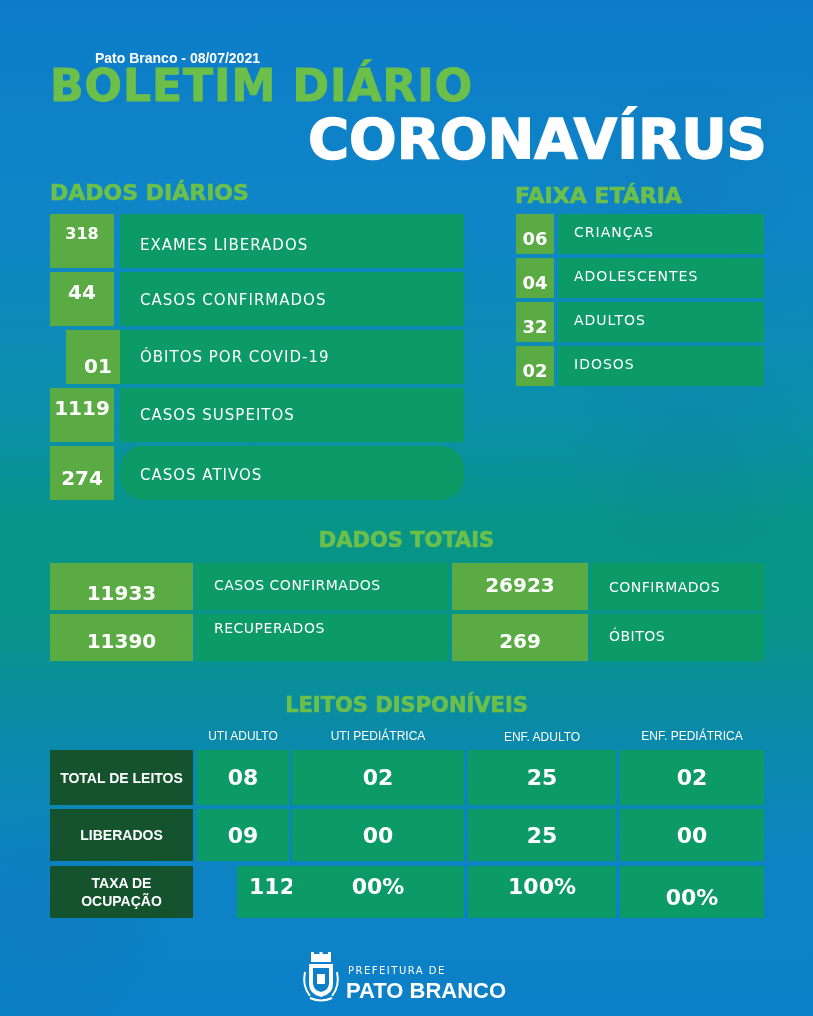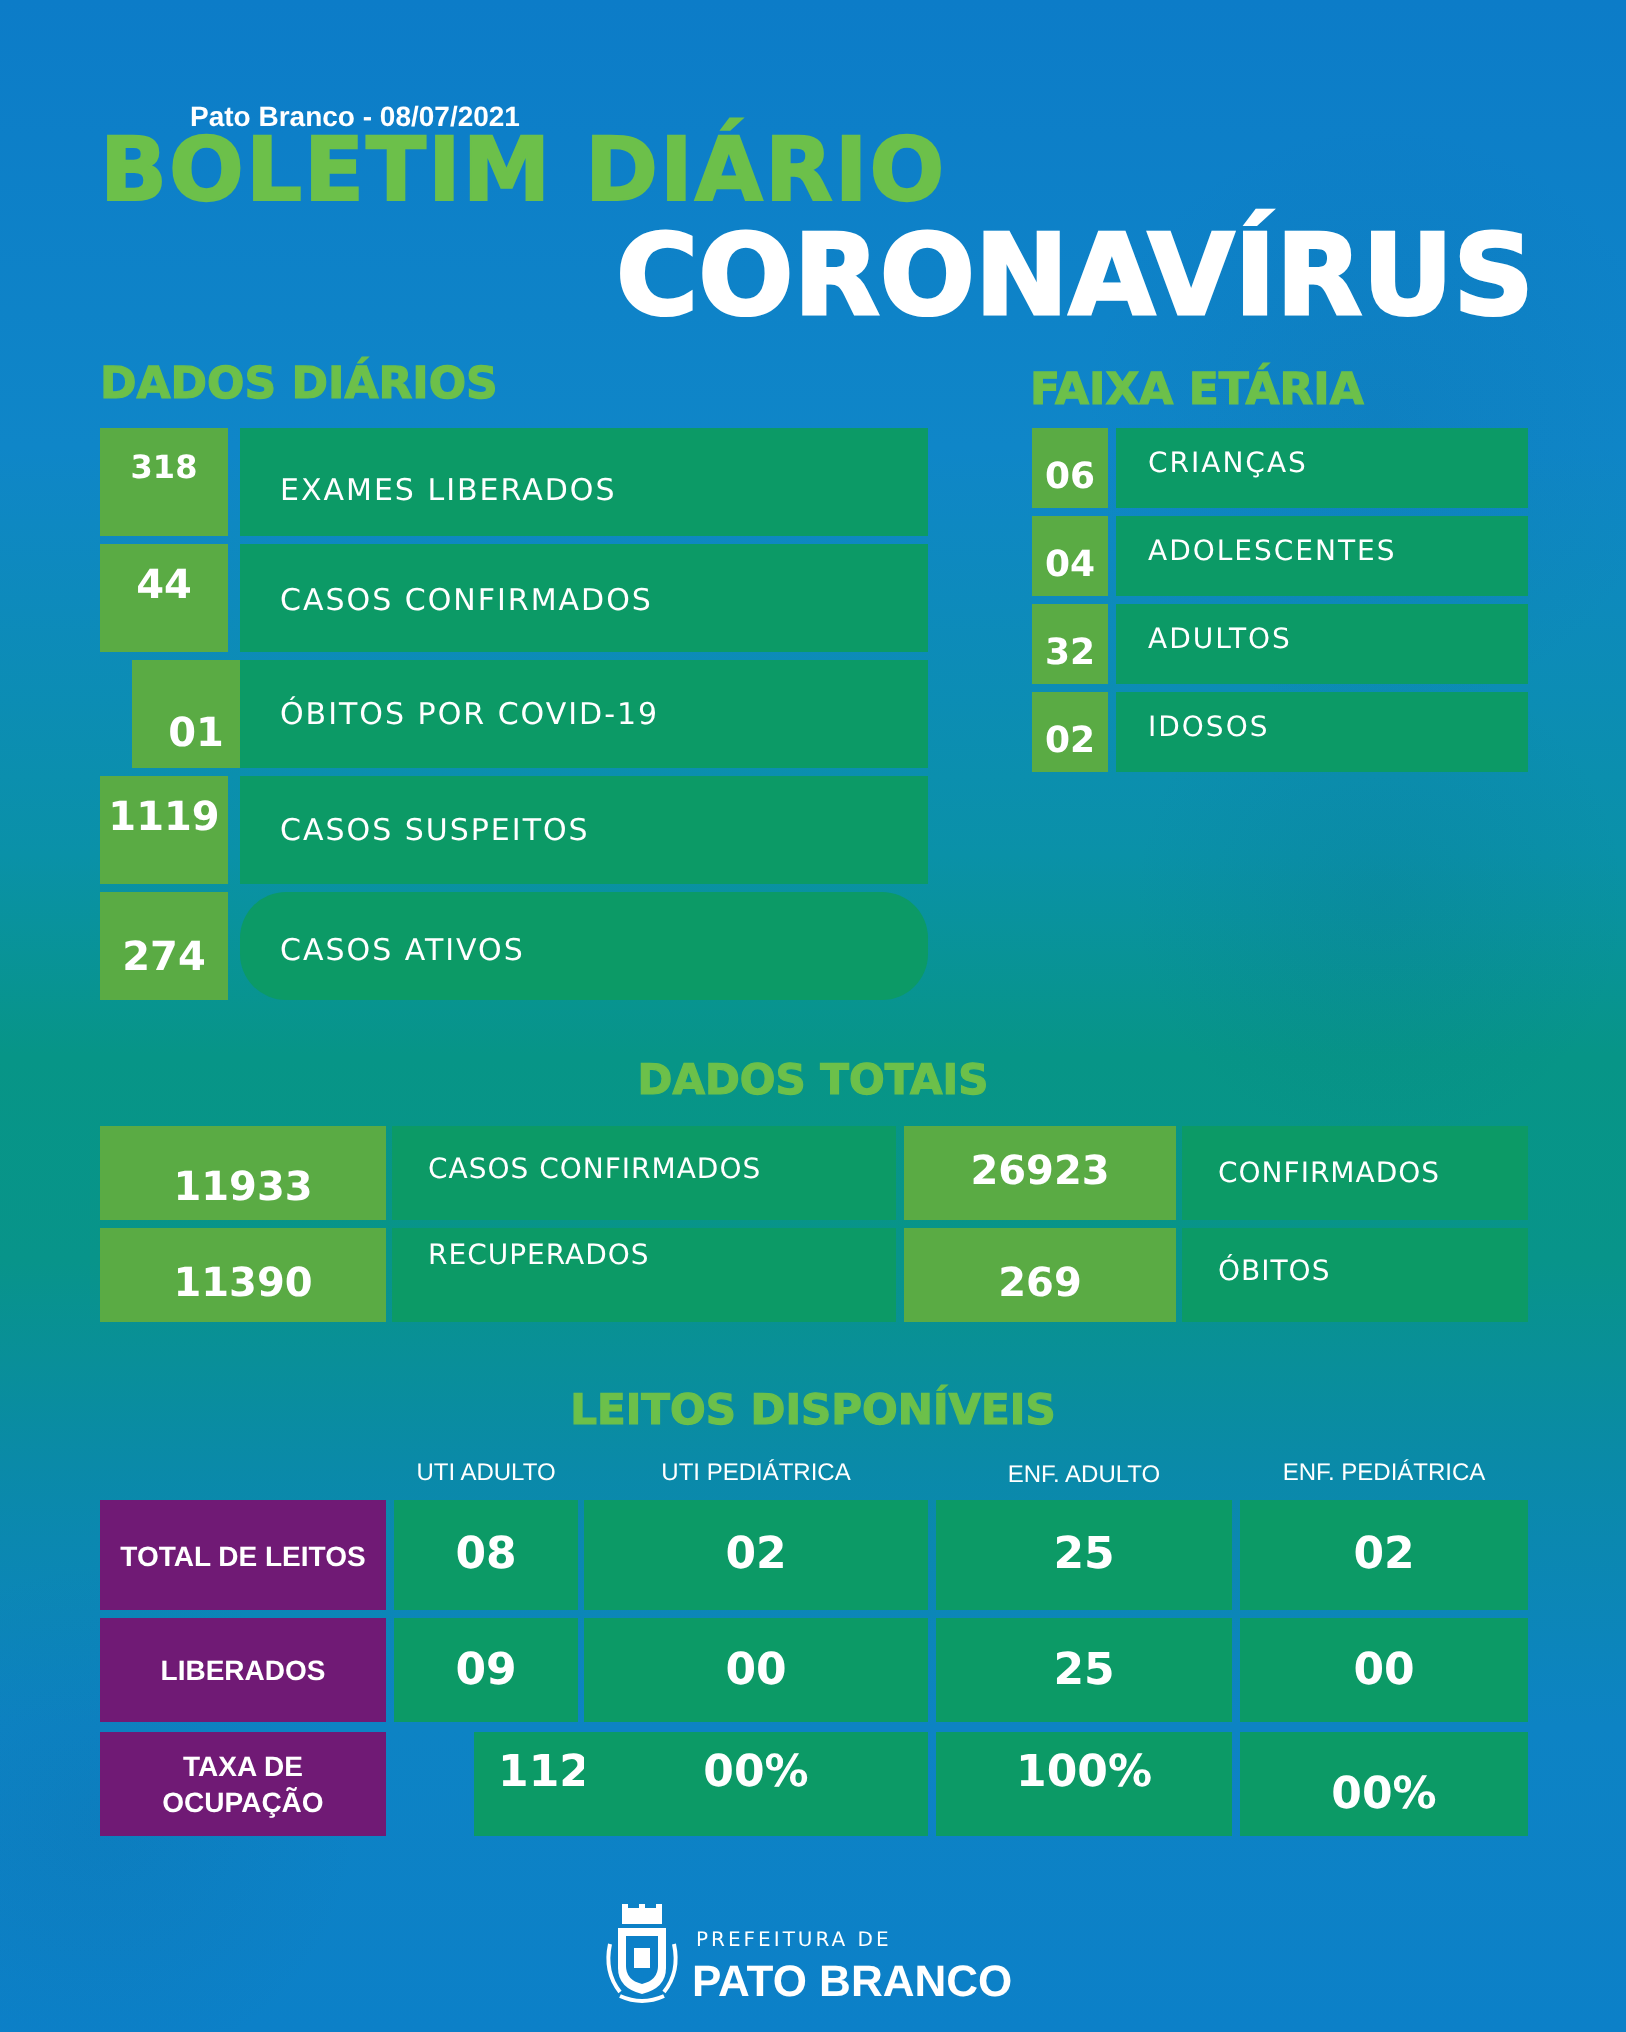--- a/index.html
+++ b/index.html
@@ -9,21 +9,21 @@
   .virus{position:absolute;border-radius:50%;opacity:.12;background:radial-gradient(circle,#0b5c8c 0%,rgba(11,92,140,0) 70%);}
   .abs{position:absolute;}
   .subtitle{left:95px;top:50px;color:#fff;font-size:14px;font-weight:bold;font-family:"Liberation Sans",sans-serif;}
   .title1{left:50px;top:60px;color:#6cc04a;font-size:44px;font-weight:900;font-family:"DejaVu Sans",sans-serif;letter-spacing:1px;-webkit-text-stroke:1px #6cc04a;}
   .title2{left:308px;top:106px;color:#fff;font-size:56px;font-weight:900;font-family:"DejaVu Sans",sans-serif;letter-spacing:0px;-webkit-text-stroke:1.5px #fff;}
   .sec{color:#6cc04a;font-weight:900;font-size:22px;font-family:"DejaVu Sans",sans-serif;-webkit-text-stroke:.6px #6cc04a;}
   .numbox{background:#5aab44;color:#fff;font-weight:bold;font-family:"DejaVu Sans",sans-serif;display:flex;align-items:center;justify-content:center;}
   .lblbox{background:#0c9a66;color:#fff;font-family:"DejaVu Sans",sans-serif;display:flex;align-items:center;letter-spacing:1px;}
   .hdr{color:#fff;font-size:12px;font-family:"Liberation Sans",sans-serif;text-align:center;}
   .cell{background:#0c9a66;color:#fff;font-size:22px;font-weight:bold;font-family:"DejaVu Sans",sans-serif;display:flex;align-items:center;justify-content:center;}
-  .rowlbl{background:#701a75;color:#fff;font-size:14px;font-weight:bold;font-family:"Liberation Sans",sans-serif;display:flex;align-items:center;justify-content:center;text-align:center;line-height:18px;}
+  .rowlbl{background:#14532d;color:#fff;font-size:14px;font-weight:bold;font-family:"Liberation Sans",sans-serif;display:flex;align-items:center;justify-content:center;text-align:center;line-height:18px;}
 </style>
 </head>
 <body>
 
 <div class="virus" style="left:540px;top:60px;width:300px;height:300px;"></div>
 <div class="virus" style="left:560px;top:330px;width:260px;height:240px;"></div>
 <div class="virus" style="left:-80px;top:780px;width:260px;height:260px;"></div>
 
 <div class="abs subtitle">Pato Branco - 08/07/2021</div>
 <div class="abs title1">BOLETIM DIÁRIO</div>

